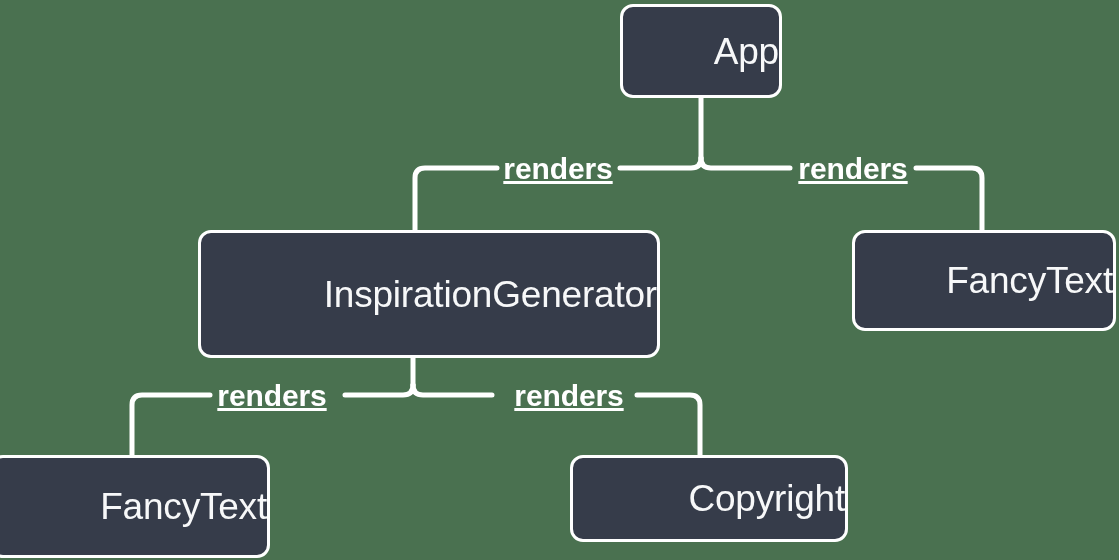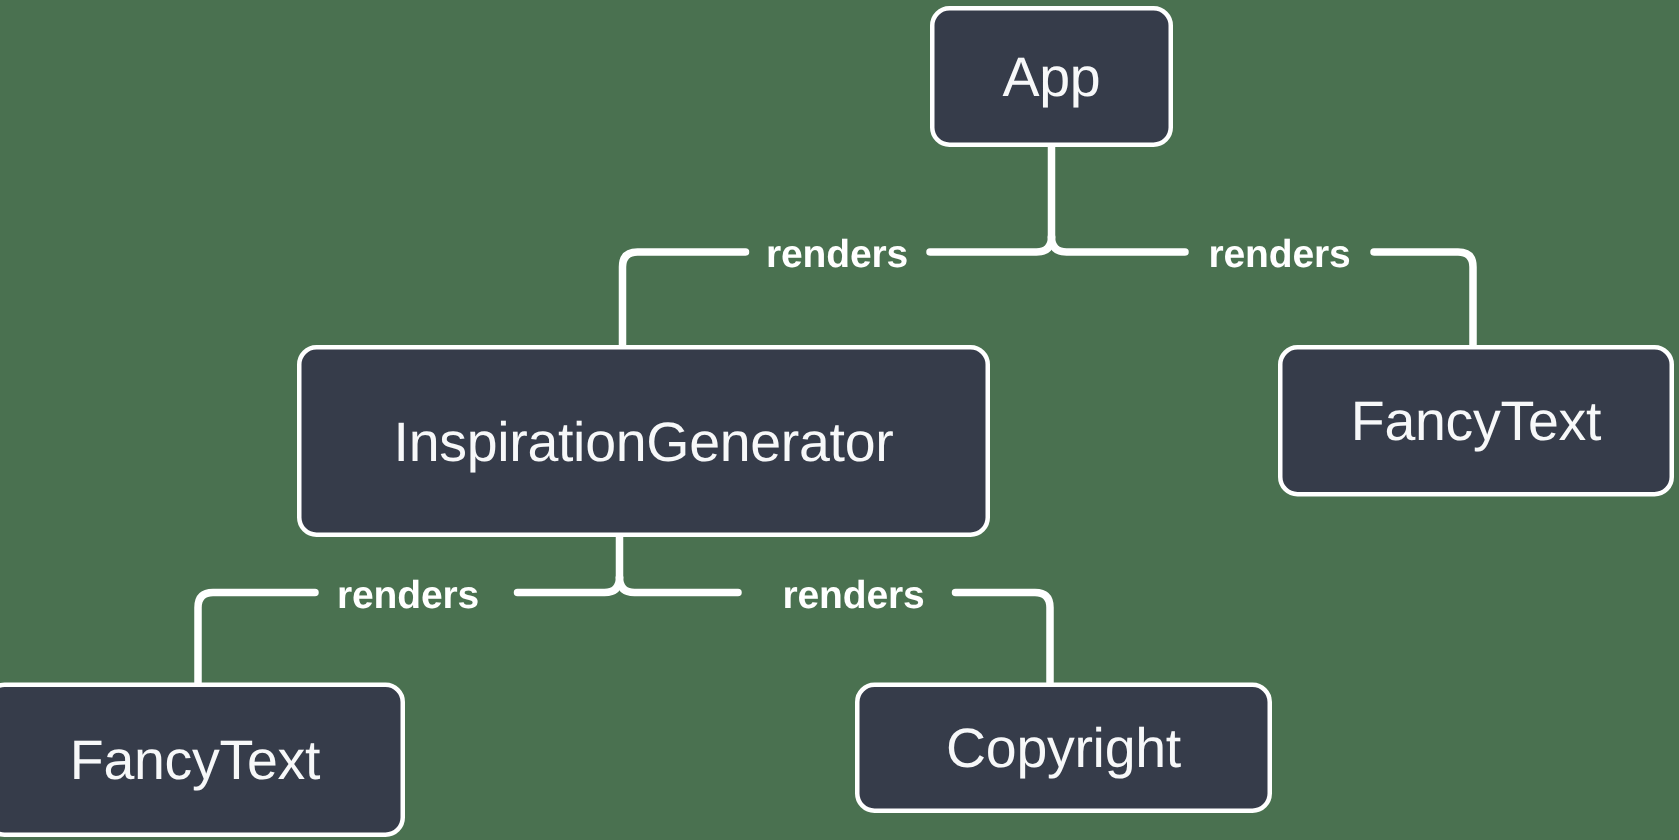--- a/index.html
+++ b/index.html
@@ -28,38 +28,39 @@
     height: 560px;
   }
   .node-box {
     position: absolute;
     box-sizing: border-box;
     background: #363c4a;
     border: 3px solid #ffffff;
     border-radius: 13px;
     display: flex;
     align-items: center;
-    justify-content: center;
+    justify-content: flex-end;
     color: #f7f8f9;
     font-size: 37px;
     font-weight: 400;
     letter-spacing: -0.2px;
     line-height: 1;
     white-space: nowrap;
   }
   .edge-label {
     position: absolute;
     color: #ffffff;
-    font-size: 26px;
+    font-size: 30px;
     font-weight: 600;
     letter-spacing: -0.1px;
     line-height: 1;
     white-space: nowrap;
     transform: translate(-50%, -50%);
     text-align: center;
+    text-decoration: underline;
   }
 </style>
 </head>
 <body>
 
 <div id="diagram-root">
 
   <svg id="connector-layer" viewBox="0 0 1119 560" width="1119" height="560" fill="none" xmlns="http://www.w3.org/2000/svg">
 
     <g stroke="#ffffff" stroke-width="5" fill="none" stroke-linecap="round" stroke-linejoin="round">

